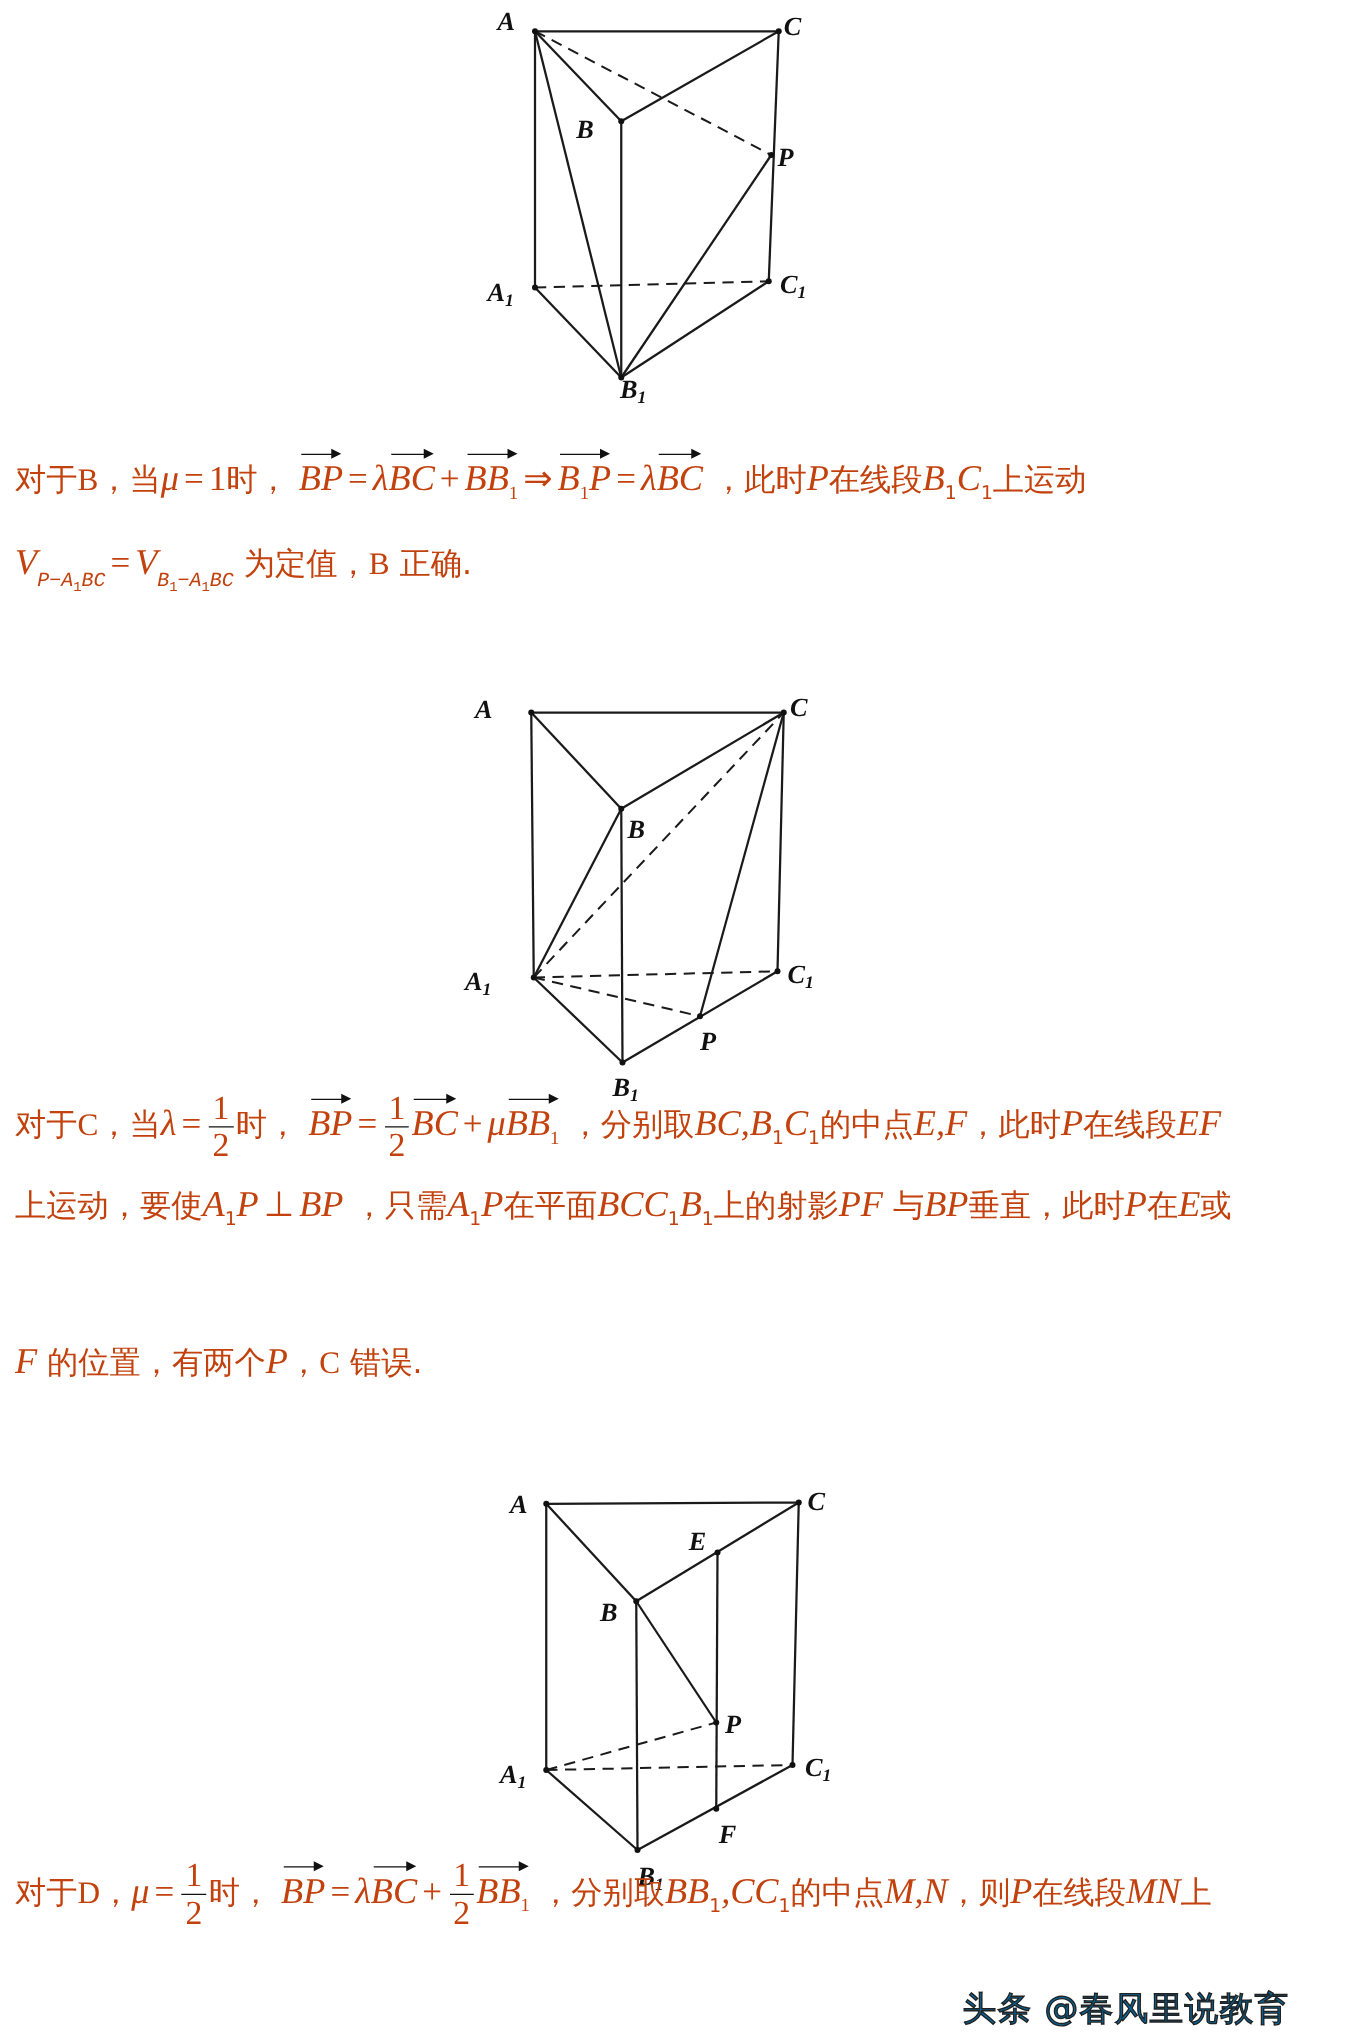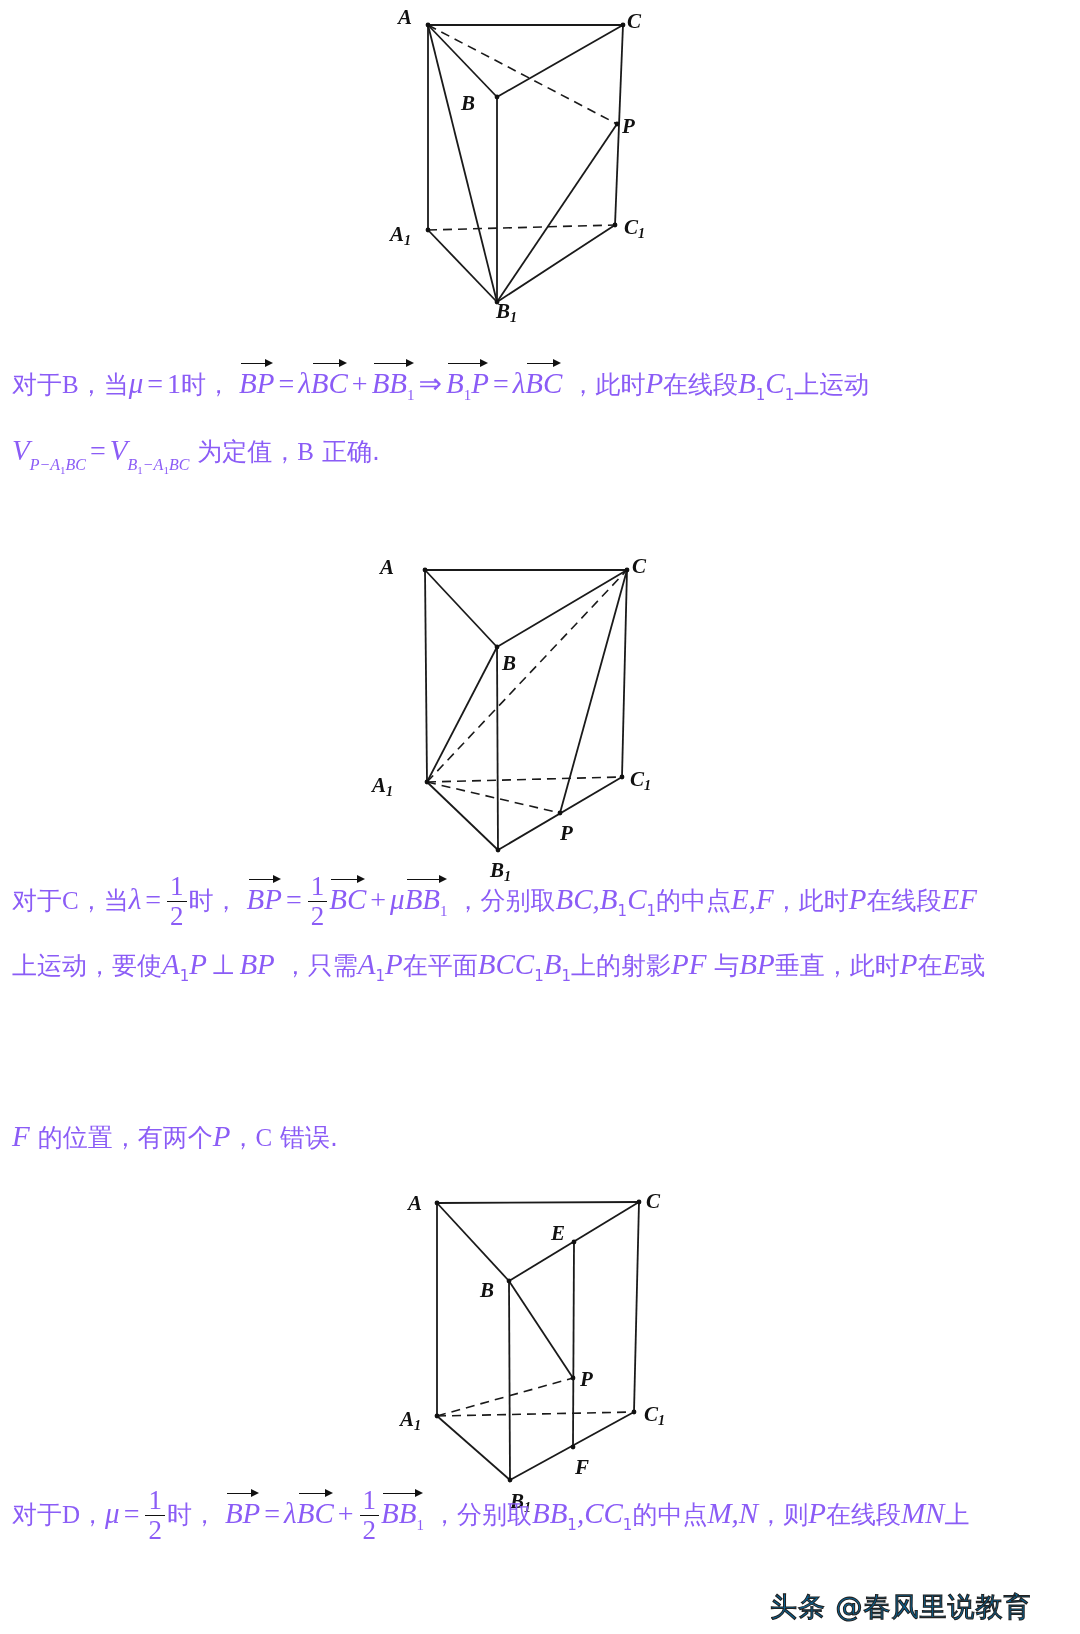--- a/index.html
+++ b/index.html
@@ -1,31 +1,31 @@
 <!DOCTYPE html>
 <html><head>
 <meta charset="utf-8">
 <style>
   html, body { margin: 0; padding: 0; background: #ffffff; }
   body { width: 1080px; height: 1634px; position: relative; overflow: hidden;
          font-family: "DejaVu Sans", "Liberation Sans", sans-serif; color: #111; }
   .fig { position: absolute; left: 0; width: 1080px; }
   .fig svg { position: absolute; left: 0; top: 0; }
-  .line { position: absolute; left: 12px; font-size: 25px; line-height: 40px; white-space: nowrap; color: #8b5cf6; }
+  .line { position: absolute; left: 12px; font-size: 25px; line-height: 40px; white-space: nowrap; color: #c2410c; }
   .m { font-family: "Liberation Serif", "DejaVu Serif", serif; font-style: italic; font-size: 29px; }
   .r { font-family: "Liberation Serif", "DejaVu Serif", serif; font-size: 25px; }
   .sub { font-size: 15px; vertical-align: -7px; font-style: normal; }
   .vec { position: relative; display: inline-block; }
   .vec::before { content: ""; position: absolute; left: 2px; right: 4px; top: 0px; border-top: 1.6px solid #111; }
   .vec::after { content: ""; position: absolute; right: 1px; top: -4px; border-left: 8px solid #111; border-top: 4px solid transparent; border-bottom: 4px solid transparent; }
   .frac { display: inline-flex; flex-direction: column; align-items: center; vertical-align: middle;
           font-family: "Liberation Serif", serif; font-size: 27px; line-height: 29px; margin: 0 2px; }
   .frac .num { border-bottom: 1.5px solid #111; padding: 0 3px; }
   .op { font-family: "Liberation Serif", serif; font-size: 28px; margin: 0 4px; }
-  .vsub { font-family: Liberation Serif, serif; font-style: italic; font-size: 16px; vertical-align: -10px; }
+  .vsub { font-family: Liberation Mono, monospace; font-style: italic; font-size: 16px; vertical-align: -10px; }
   .vsub .s2 { font-size: 11px; font-style: normal; vertical-align: -4px; }
   .watermark { position: absolute; left: 770px; top: 1589px; font-size: 27px; color: #0369a1;
                -webkit-text-stroke: 1.1px #222; letter-spacing: 1px; }
   .lbl { font-family: "Liberation Serif", "DejaVu Serif", serif; font-style: italic; font-weight: bold; font-size: 21px; fill: #111; }
   .lbl .s { font-size: 14px; }
 </style>
 </head>
 <body>
 
 <div class="fig" style="top:0;height:340px;">
@@ -146,21 +146,21 @@
     </span><span class="m vec"><span>BC</span></span><span class="op">+</span><span class="m">μ</span><span class="m vec"><span>BB</span><span class="sub">1</span></span>
   <span>，分别取</span><span class="m">BC,B</span><span class="sub">1</span><span class="m">C</span><span class="sub">1</span><span>的中点</span><span class="m">E,F</span><span>，此时</span><span class="m">P</span><span>在线段</span><span class="m">EF</span>
 </div>
 
 <div class="line" style="top:944px;">
   <span>上运动，要使</span><span class="m">A</span><span class="sub">1</span><span class="m">P</span><span class="op">⊥</span><span class="m">BP</span>
   <span>，只需</span><span class="m">A</span><span class="sub">1</span><span class="m">P</span><span>在平面</span><span class="m">BCC</span><span class="sub">1</span><span class="m">B</span><span class="sub">1</span><span>上的射影</span><span class="m">PF</span>
   <span>与</span><span class="m">BP</span><span>垂直，此时</span><span class="m">P</span><span>在</span><span class="m">E</span><span>或</span>
 </div>
 
-<div class="line" style="top:1116px;">
+<div class="line" style="top:1069px;">
   <span class="m">F</span> <span>的位置，有两个</span><span class="m">P</span><span>，</span><span class="r">C</span> <span>错误.</span>
 </div>
 
 <div class="line" style="top:1486px;">
   <span>对于</span><span class="r">D</span><span>，</span><span class="m">μ</span><span class="op">=</span><span class="frac">
       <span class="num">1</span>
       <span>2</span>
     </span><span>时，</span>
   <span class="m vec"><span>BP</span></span><span class="op">=</span><span class="m">λ</span><span class="m vec"><span>BC</span></span><span class="op">+</span><span class="frac">
       <span class="num">1</span>

